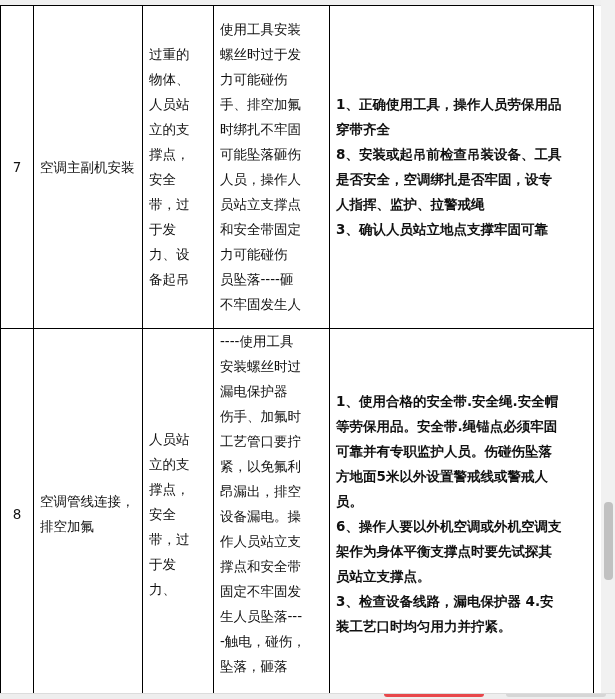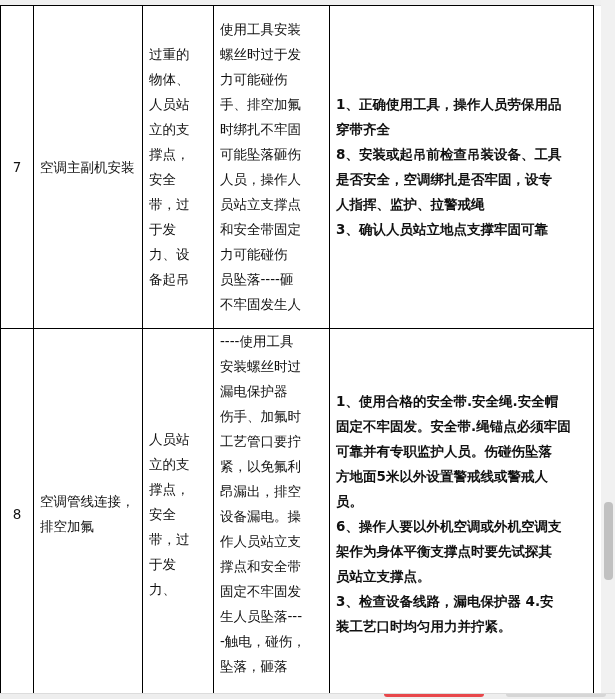--- a/index.html
+++ b/index.html
@@ -122,21 +122,21 @@
           <span class="cell-line">设备漏电。操</span>
           <span class="cell-line">作人员站立支</span>
           <span class="cell-line">撑点和安全带</span>
           <span class="cell-line">固定不牢固发</span>
           <span class="cell-line">生人员坠落---</span>
           <span class="cell-line">-触电，碰伤，</span>
           <span class="cell-line">坠落，砸落</span>
         </td>
         <td class="c-meas">
           <span class="cell-line">1、使用合格的安全带.安全绳.安全帽</span>
-          <span class="cell-line">固定不牢固发。安全带.绳锚点必须牢固</span>
+          <span class="cell-line">等劳保用品。安全带.绳锚点必须牢固</span>
           <span class="cell-line">可靠并有专职监护人员。伤碰伤坠落</span>
           <span class="cell-line">方地面5米以外设置警戒线或警戒人</span>
           <span class="cell-line">员。</span>
           <span class="cell-line">6、操作人要以外机空调或外机空调支</span>
           <span class="cell-line">架作为身体平衡支撑点时要先试探其</span>
           <span class="cell-line">员站立支撑点。</span>
           <span class="cell-line">3、检查设备线路，漏电保护器 4.安</span>
           <span class="cell-line">装工艺口时均匀用力并拧紧。</span>
         </td>
       </tr>

